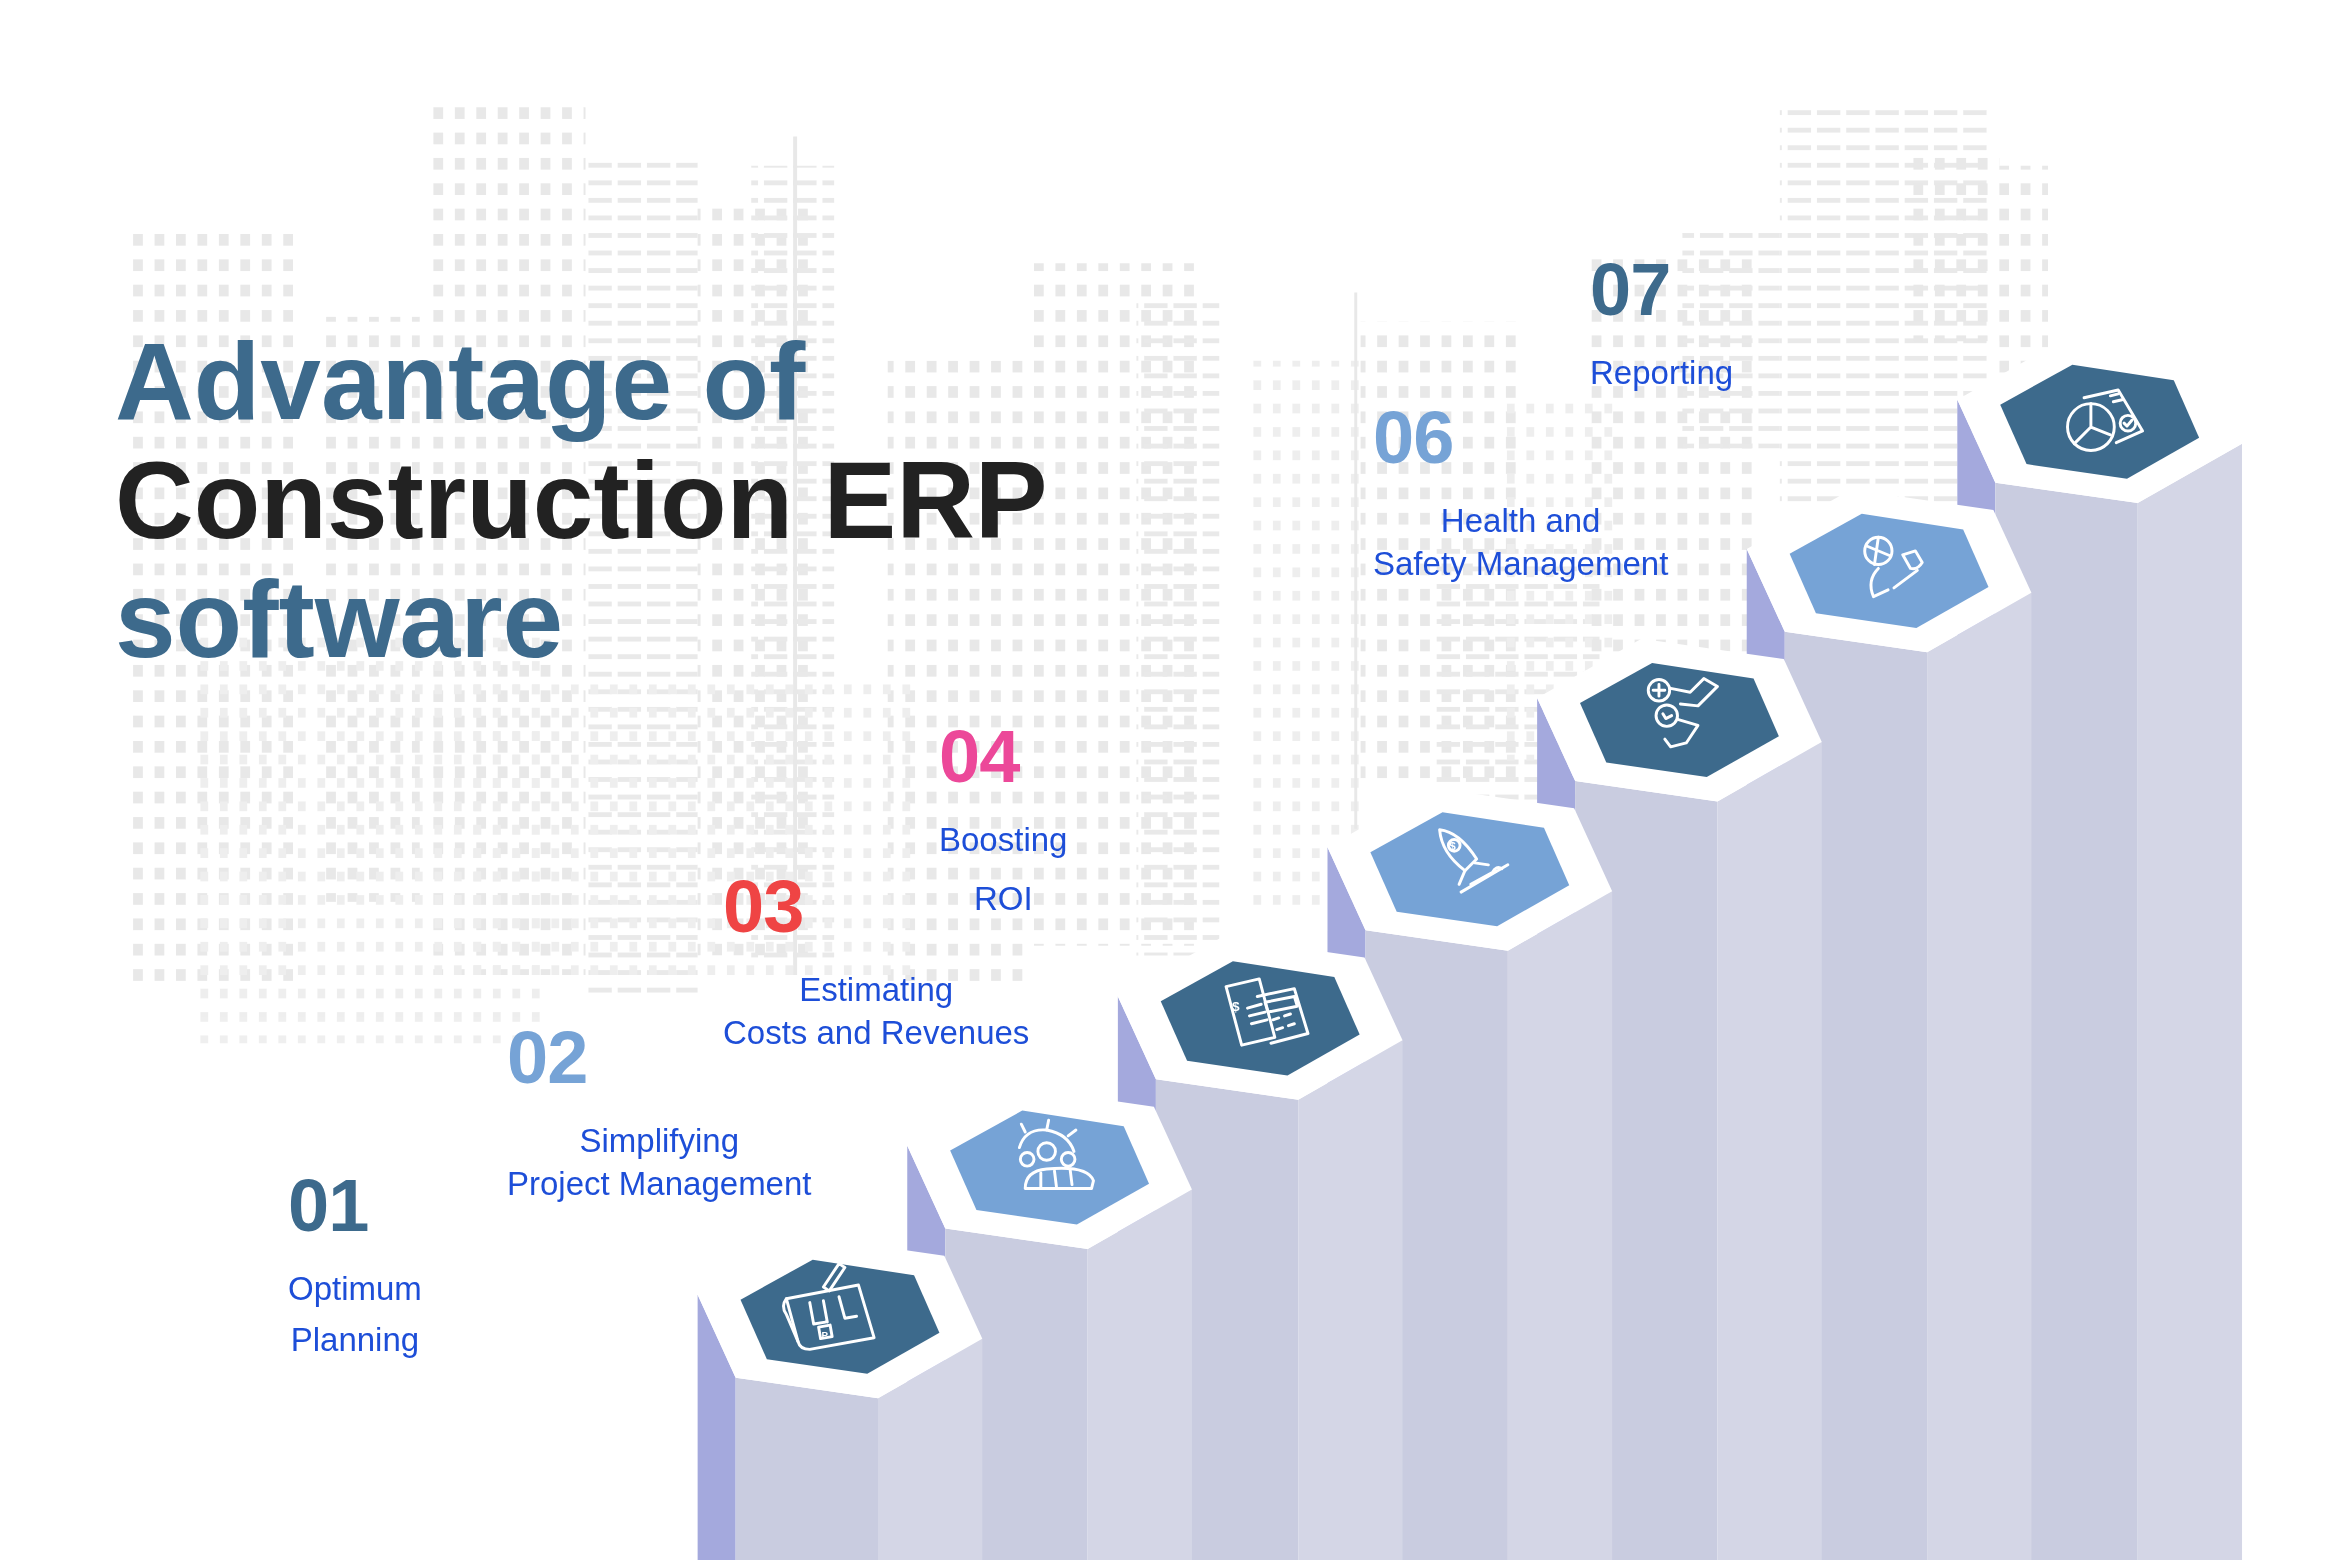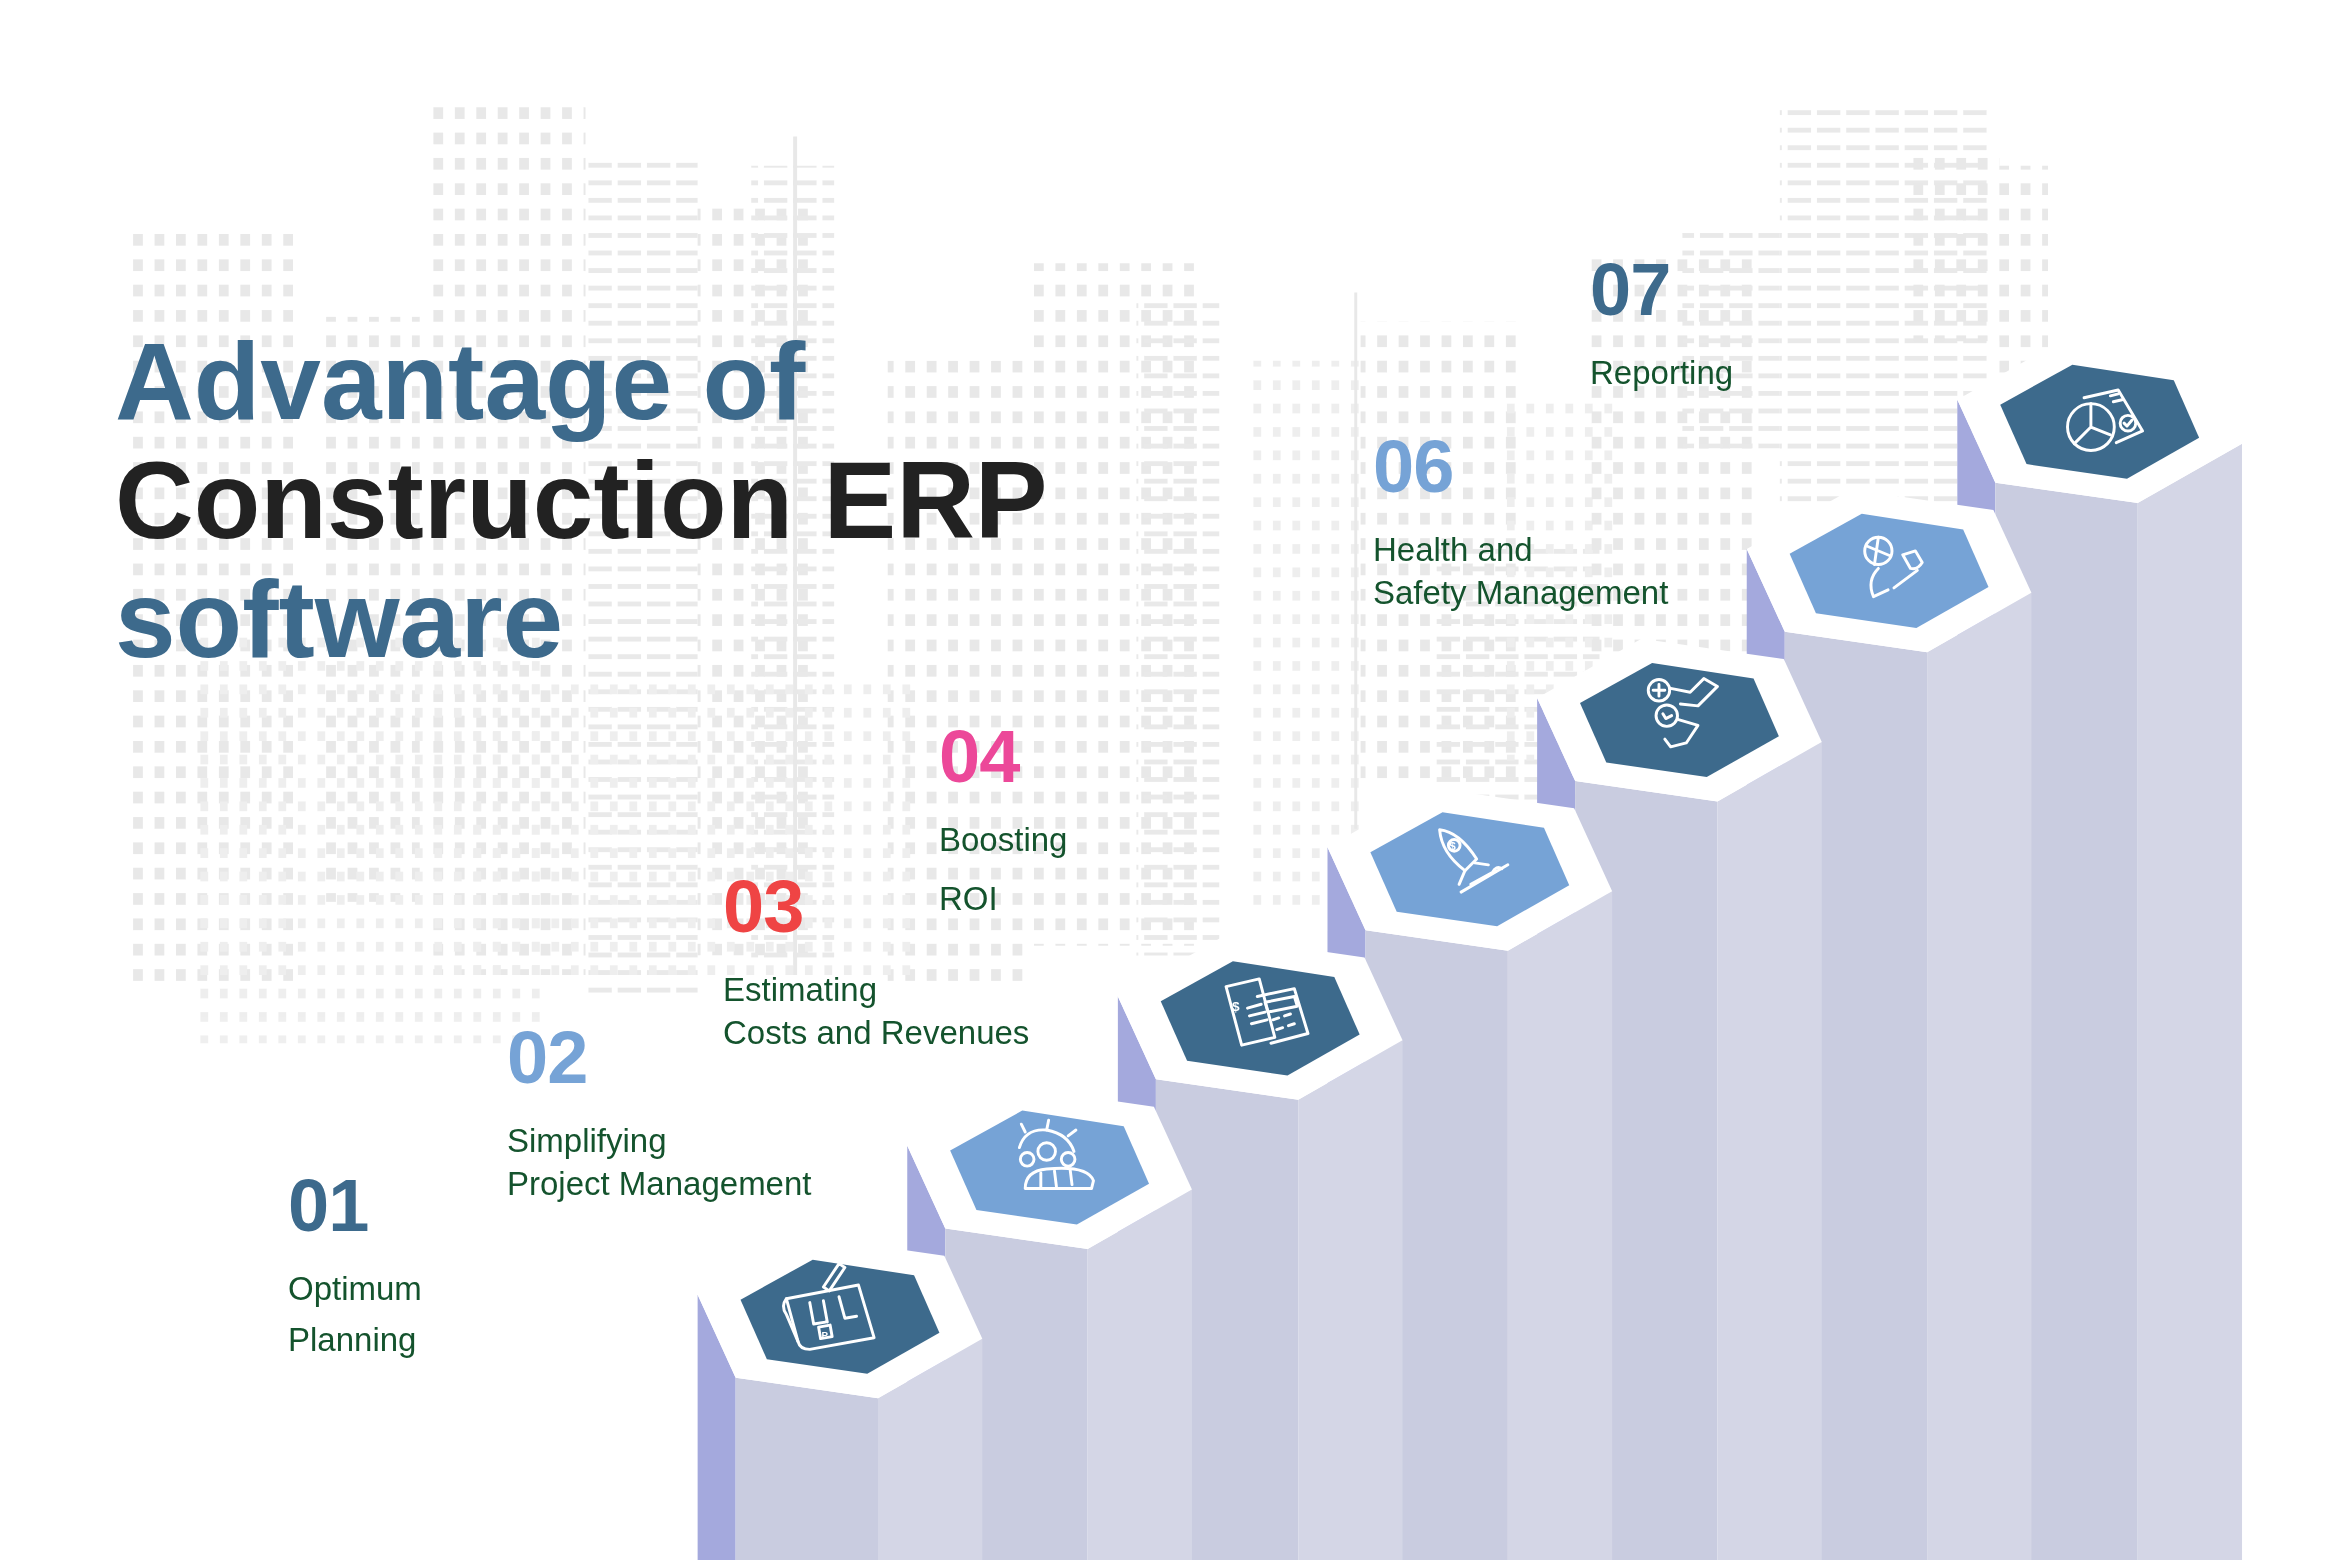--- a/index.html
+++ b/index.html
@@ -17,21 +17,21 @@
   .title .l1, .title .l3 { color: #3d6a8c; display: block; }
   .title .l2 { color: #222222; display: block; }
   .step-label { position: absolute; }
   .step-num {
     display: block; font-family: "Liberation Sans", sans-serif; font-weight: 700;
     font-size: 74px; line-height: 60px; height: 60px; letter-spacing: -1px;
   }
   .step-text {
     display: block; margin-top: 31px;
     font-family: "Liberation Sans", sans-serif; font-weight: 400;
-    font-size: 33px; line-height: 43px; color: #14532d; white-space: nowrap;
+    font-size: 33px; line-height: 43px; color: #1d4ed8; white-space: nowrap; text-align: center;
   }
 </style>
 </head>
 <body>
 
 <div id="stage">
 
   <svg width="2341" height="1560" style="position:absolute;left:0;top:0" viewBox="0 0 2400 1600">
     <defs>
       <pattern id="win" x="0" y="0" width="22" height="26" patternUnits="userSpaceOnUse">
@@ -208,21 +208,21 @@
     <span class="step-text" style="margin-top:0">Costs and Revenues</span>
   </div>
 
   <div class="step-label" style="left:939px; top:727px;">
     <span class="step-num" style="color:#ec4899">04</span>
     <span class="step-text">Boosting</span>
     <span class="step-text" style="margin-top:16px">ROI</span>
   </div>
 
 
-  <div class="step-label" style="left:1373px; top:437px;">
+  <div class="step-label" style="left:1373px; top:408px;">
     <span class="step-num" style="color:#76a3d6">06</span>
     <span class="step-text">Health and</span>
     <span class="step-text" style="margin-top:0">Safety Management</span>
   </div>
 
   <div class="step-label" style="left:1590px; top:260px;">
     <span class="step-num" style="color:#3d6a8c">07</span>
     <span class="step-text">Reporting</span>
   </div>
 

